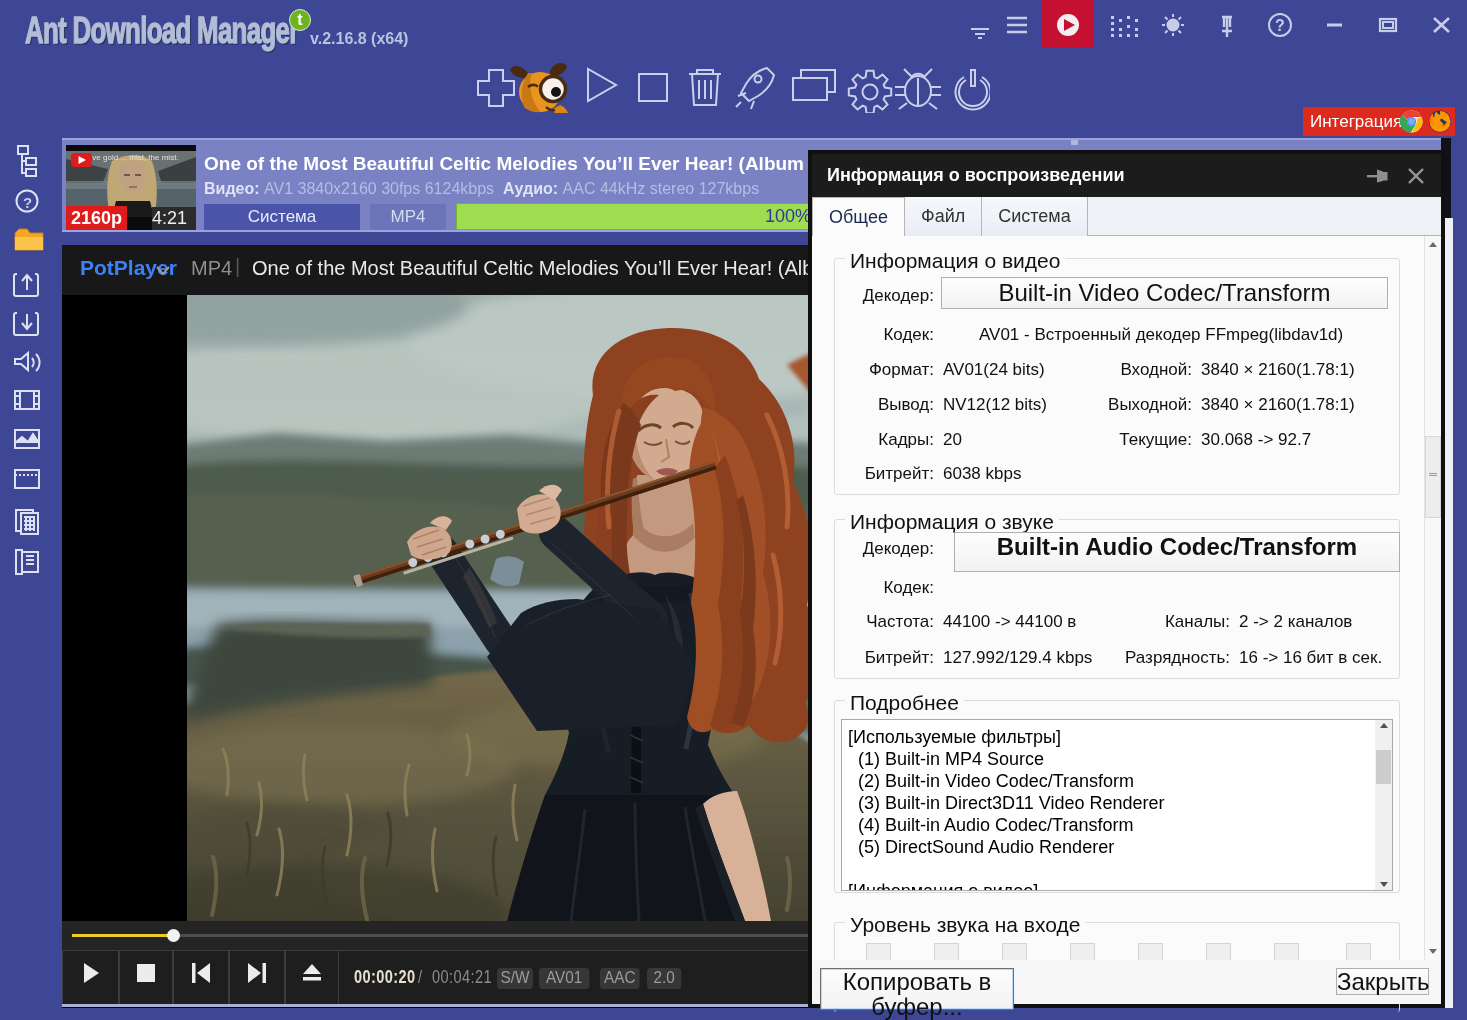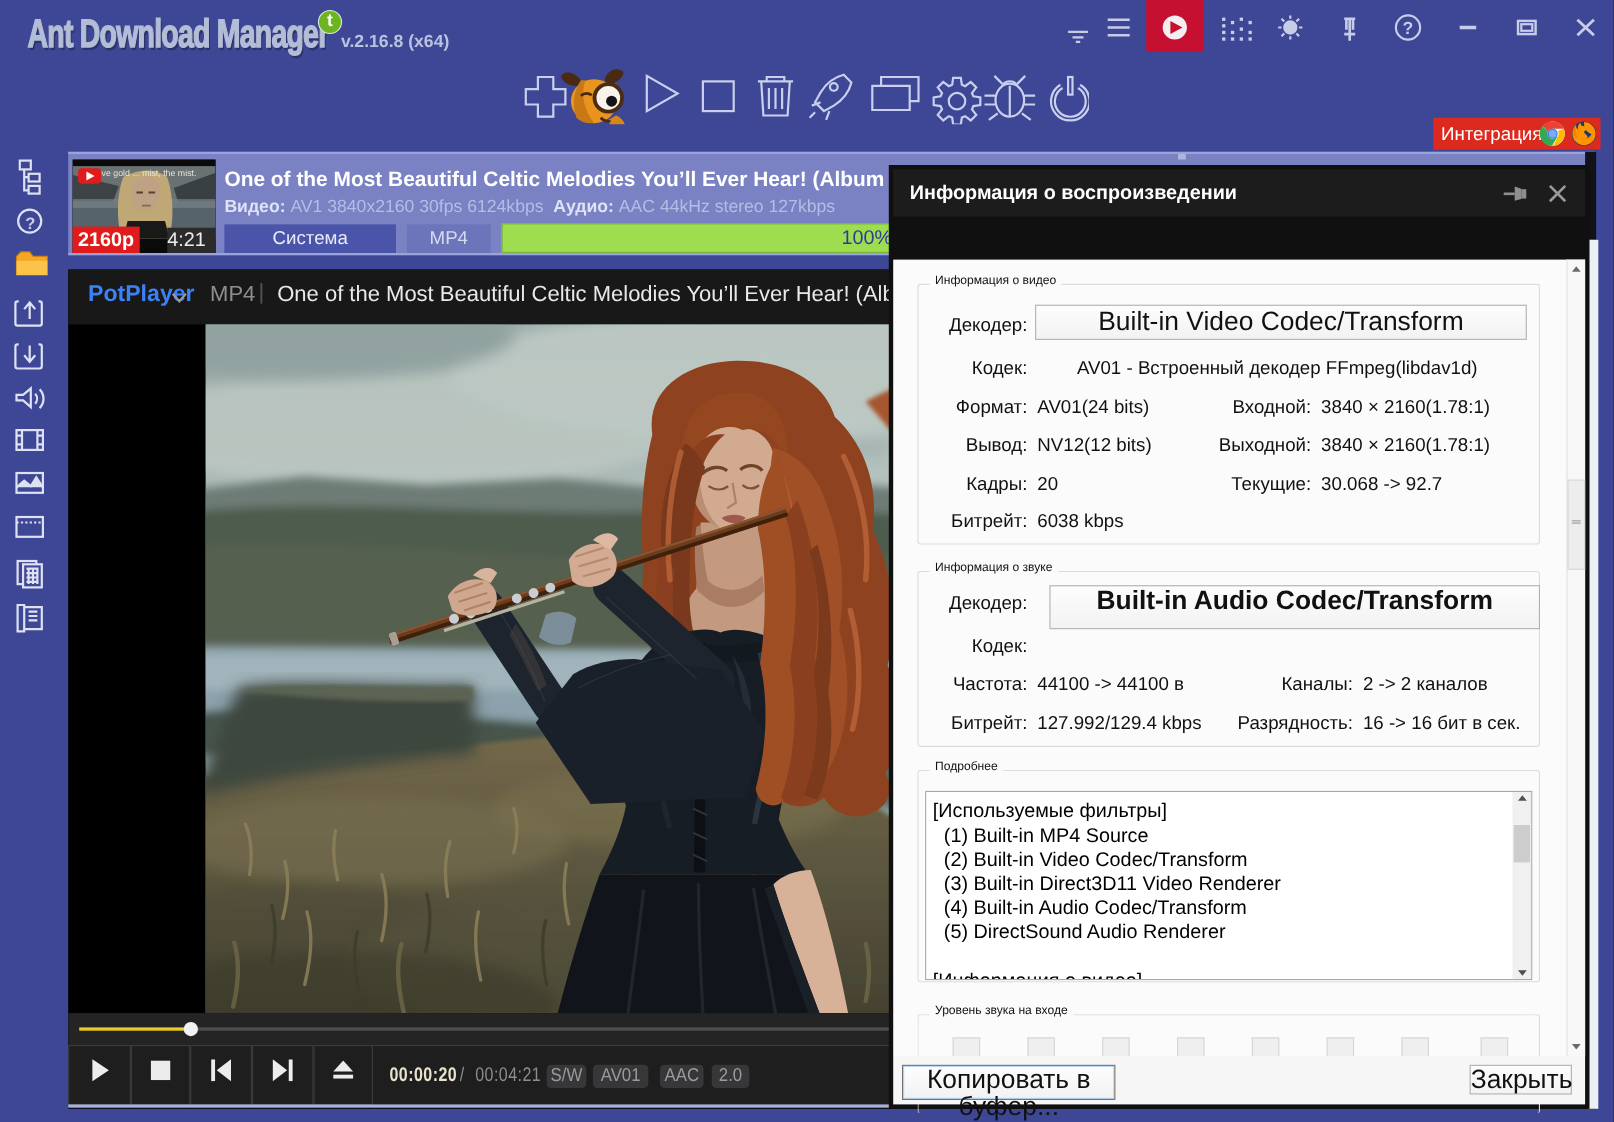--- a/index.html
+++ b/index.html
@@ -47,21 +47,21 @@
 .dlg { left:808px; top:150px; width:637px; height:858px; background:#101010; padding:4px; }
 .dtitle { left:4px; top:4px; width:629px; height:43px; background:#1c1c1c; color:#fff;
   font-weight:bold; font-size:18px; line-height:43px; padding-left:15px;}
 .dtabs { left:4px; top:47px; width:629px; height:39px; background:#eef1f6; border-bottom:1px solid #b5b5b5;}
 .dbody { left:4px; top:86px; width:629px; height:724px; background:#fbfbfb; }
 .dfoot { left:4px; top:810px; width:629px; height:44px; background:#f6f6f6; }
 .tab { float:left; height:39px; line-height:39px; padding:0 16px; font-size:18px; color:#333;
   border-right:1px solid #b5b5b5; background:linear-gradient(#f6f8fb,#e9edf3);}
 .tab.active { background:#fbfbfb; color:#1a2a50; border-top:1px solid #b5b5b5; border-left:1px solid #b5b5b5;}
 .grp { border:1px solid #dcdcdc; border-radius:3px; }
-.grp-label { position:absolute; top:-10px; left:10px; background:#fbfbfb; padding:0 5px; font-size:11px; color:#111;}
+.grp-label { position:absolute; top:-10px; left:10px; background:#fbfbfb; padding:0 5px; font-size:21px; color:#111;}
 .dbtn { border:1px solid #b0b0b0; background:linear-gradient(#fdfdfd,#f2f2f3); font-size:24px;
   color:#111; text-align:center; }
 .lbl { font-size:17px; color:#111; white-space:nowrap; }
 .meter { top:20px; width:25px; height:21px; background:#efefef; border:1px solid #d5d5d5; }
 .sarrow { width:0; height:0; }
 </style>
 </head>
 <body>
 
 <div class="abs logo">Ant Download Manager</div>
@@ -471,20 +471,25 @@
       <g fill="#8f8f8f">
         <rect x="2" y="9" width="10" height="2.4"></rect>
         <path d="M12 3.5 L18 5.5 L18 15 L12 16.5 Z"></path>
         <rect x="18" y="6" width="4.5" height="8.5"></rect>
       </g>
       <g stroke="#9a9a9a" stroke-width="2.4" fill="none">
         <path d="M44 3 L58 17 M58 3 L44 17"></path>
       </g>
     </svg>
   </div>
+  <div class="abs dtabs">
+    <div class="tab active">Общее</div>
+      <div class="tab">Файл</div>
+      <div class="tab">Система</div>
+  </div>
   <div class="abs dbody">
 
     <div class="abs grp" style="left:22px; top:22px; width:566px; height:237px;">
       <div class="grp-label">Информация о видео</div>
       <div class="abs lbl" style="right:465px; top:27px;">Декодер:</div>
       <div class="abs dbtn" style="left:106px; top:18px; width:447px; height:32px; line-height:30px;">Built-in Video Codec/Transform</div>
       <div class="abs lbl" style="right:465px; top:66px;">Кодек:</div>
       <div class="abs lbl" style="left:108px; top:66px;margin-left:36px;">AV01 - Встроенный декодер FFmpeg(libdav1d)</div>
       <div class="abs lbl" style="right:465px; top:101px;">Формат:</div>
       <div class="abs lbl" style="left:108px; top:101px;">AV01(24 bits)</div>
@@ -551,16 +556,16 @@
 
     <div class="abs" style="left:612px; top:0; width:17px; height:724px; background:#f8f8f8; border-left:1px solid #e2e2e2;">
       <div class="abs sarrow" style="top:6px; left:4px; border-bottom:5px solid #6a6a6a; border-left:4px solid transparent; border-right:4px solid transparent;"></div>
       <div class="abs sarrow" style="bottom:6px; left:4px; border-top:5px solid #6a6a6a; border-left:4px solid transparent; border-right:4px solid transparent;"></div>
       <div class="abs" style="left:0px; top:200px; width:16px; height:82px; background:#ededed; border:1px solid #d8d8d8;">
         <div style="margin:36px 3px 0 3px; border-top:1px solid #999; border-bottom:1px solid #999; height:3px;"></div>
       </div>
     </div>
   </div>
   <div class="abs dfoot">
-    <div class="abs dbtn" style="left:8px; top:8px; width:194px; height:32px; line-height:25px; border-color:#707070; box-shadow:0 0 0 1px #b8d8f8 inset;">Копировать в буфер...</div>
+    <div class="abs dbtn" style="left:8px; top:8px; width:194px; height:42px; line-height:25px; border-color:#707070; box-shadow:0 0 0 1px #b8d8f8 inset;">Копировать в буфер...</div>
     <div class="abs dbtn" style="left:524px; top:8px; width:93px; height:27px; line-height:25px;">Закрыть</div>
   </div>
 </div>
 
 </body></html>

